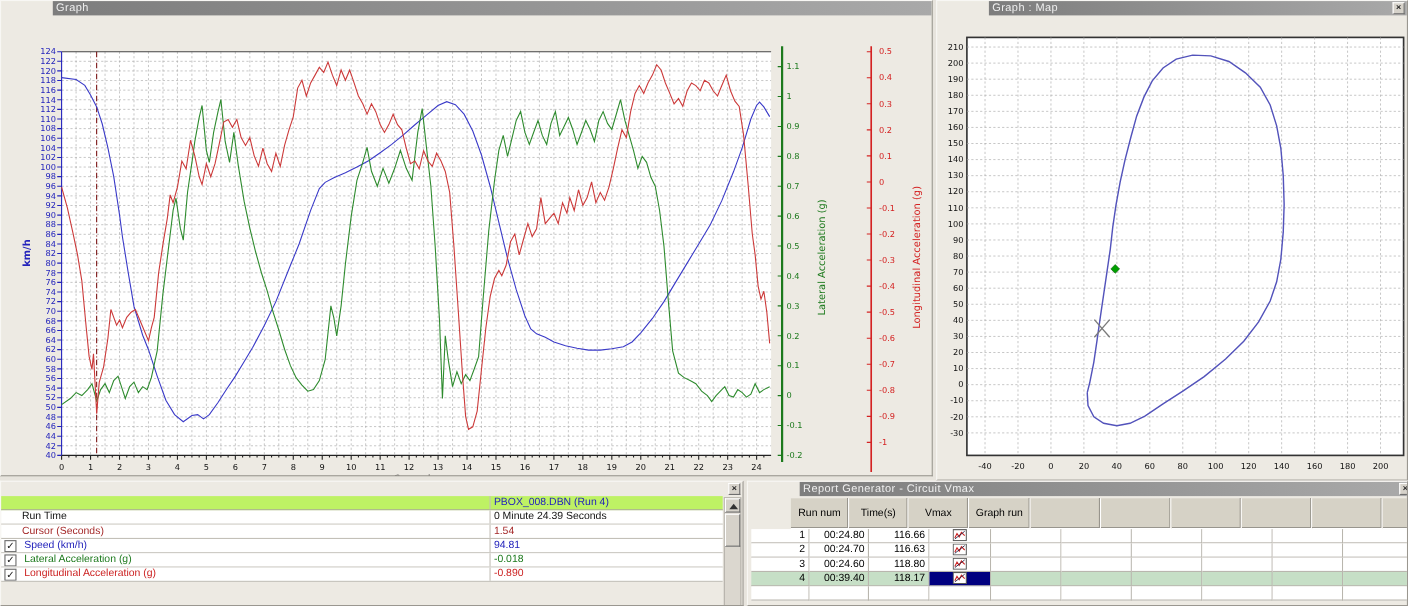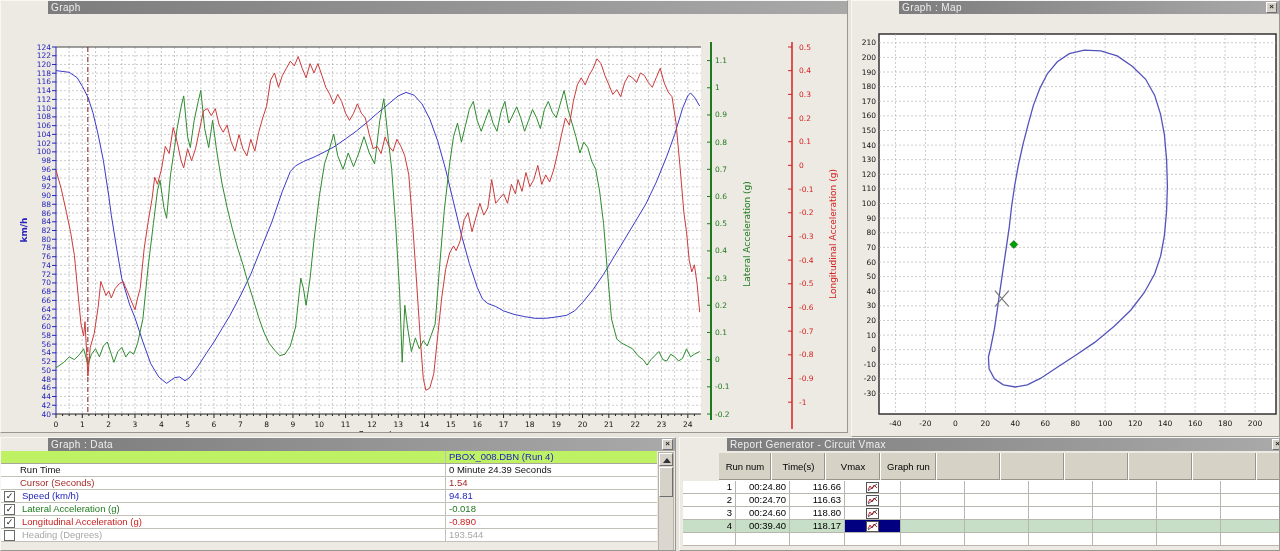--- a/index.html
+++ b/index.html
@@ -517,21 +517,20 @@
       <polyline points="136.4,343.0 137.1,354.7 142.4,364.9 151.3,370.8 163.3,373.0 175.3,370.8 188.8,364.2 205.3,353.2 223.3,341.5 242.7,328.4 262.2,312.3 278.7,296.2 292.2,278.7 302.7,259.7 308.6,242.2 312.4,221.7 314.6,196.8 315.4,172.0 314.6,145.7 312.4,120.8 308.6,100.4 302.7,81.4 293.7,65.3 280.2,52.2 265.2,41.9 248.7,36.8 232.2,36.1 217.3,39.7 205.3,47.8 195.5,59.5 188.0,74.1 181.3,91.6 176.1,110.6 170.8,131.1 166.3,151.5 162.6,172.0 159.6,192.5 157.3,212.9 154.3,233.4 151.3,253.8 148.3,274.3 145.4,294.8 142.4,315.2 138.6,334.2 136.4,343.0" fill="none" stroke="#5353bb" stroke-width="1.3"></polyline>
       <path d="M161.83018867924528 226.46153846153845 L165.83018867924528 230.46153846153845 L161.83018867924528 234.46153846153845 L157.83018867924528 230.46153846153845 Z" fill="#00a000" stroke="#005000" stroke-width="0.5"></path>
       <g stroke="#7a7a7a" stroke-width="1.2">
         <line x1="142.84528301886792" y1="276.53846153846155" x2="156.84528301886792" y2="292.53846153846155"></line>
         <line x1="142.84528301886792" y1="292.53846153846155" x2="156.84528301886792" y2="276.53846153846155"></line>
       </g>
     </svg>
 </div>
 
 <div class="panel" id="data-panel" style="left:0;top:437px;width:676px;height:114px;">
-  <div class="titlebar">Graph : Data</div>
   <div class="close-btn" style="right:2px;"></div>
   <div class="dtable" id="data-table">
       <div class="drow dheader">
         <div class="dcell1"></div>
      <div class="dcell2" style="color:#2323bb;">PBOX_008.DBN (Run 4)</div>
       </div>
       <div class="drow nochk">
         <div class="dcell1">
         <span class="dlabel" style="color: rgb(17, 17, 17);">Run Time</span>
         </div>
@@ -556,27 +555,20 @@
         <span class="dlabel" style="color: rgb(29, 122, 29);">Lateral Acceleration (g)</span>
         </div>
       <div class="dcell2" style="color: rgb(29, 122, 29);">-0.018</div>
       </div>
       <div class="drow">
         <div class="dcell1">
           <span class="chk">✓</span>
         <span class="dlabel" style="color: rgb(204, 34, 34);">Longitudinal Acceleration (g)</span>
         </div>
       <div class="dcell2" style="color: rgb(204, 34, 34);">-0.890</div>
-      </div>
-      <div class="drow">
-        <div class="dcell1">
-          <span class="chk"></span>
-        <span class="dlabel" style="color: rgb(168, 168, 168);">Heading (Degrees)</span>
-        </div>
-      <div class="dcell2" style="color: rgb(168, 168, 168);">193.544</div>
       </div>
     </div>
   <div class="vscroll" style="left:657px;top:14px;height:99px;">
     <div class="sbtn"></div>
     <div class="sthumb"></div>
   </div>
 </div>
 
 <div class="panel" id="report-panel" style="left:679px;top:437px;width:601px;height:114px;">
   <div class="titlebar">Report Generator - Circuit Vmax</div>

